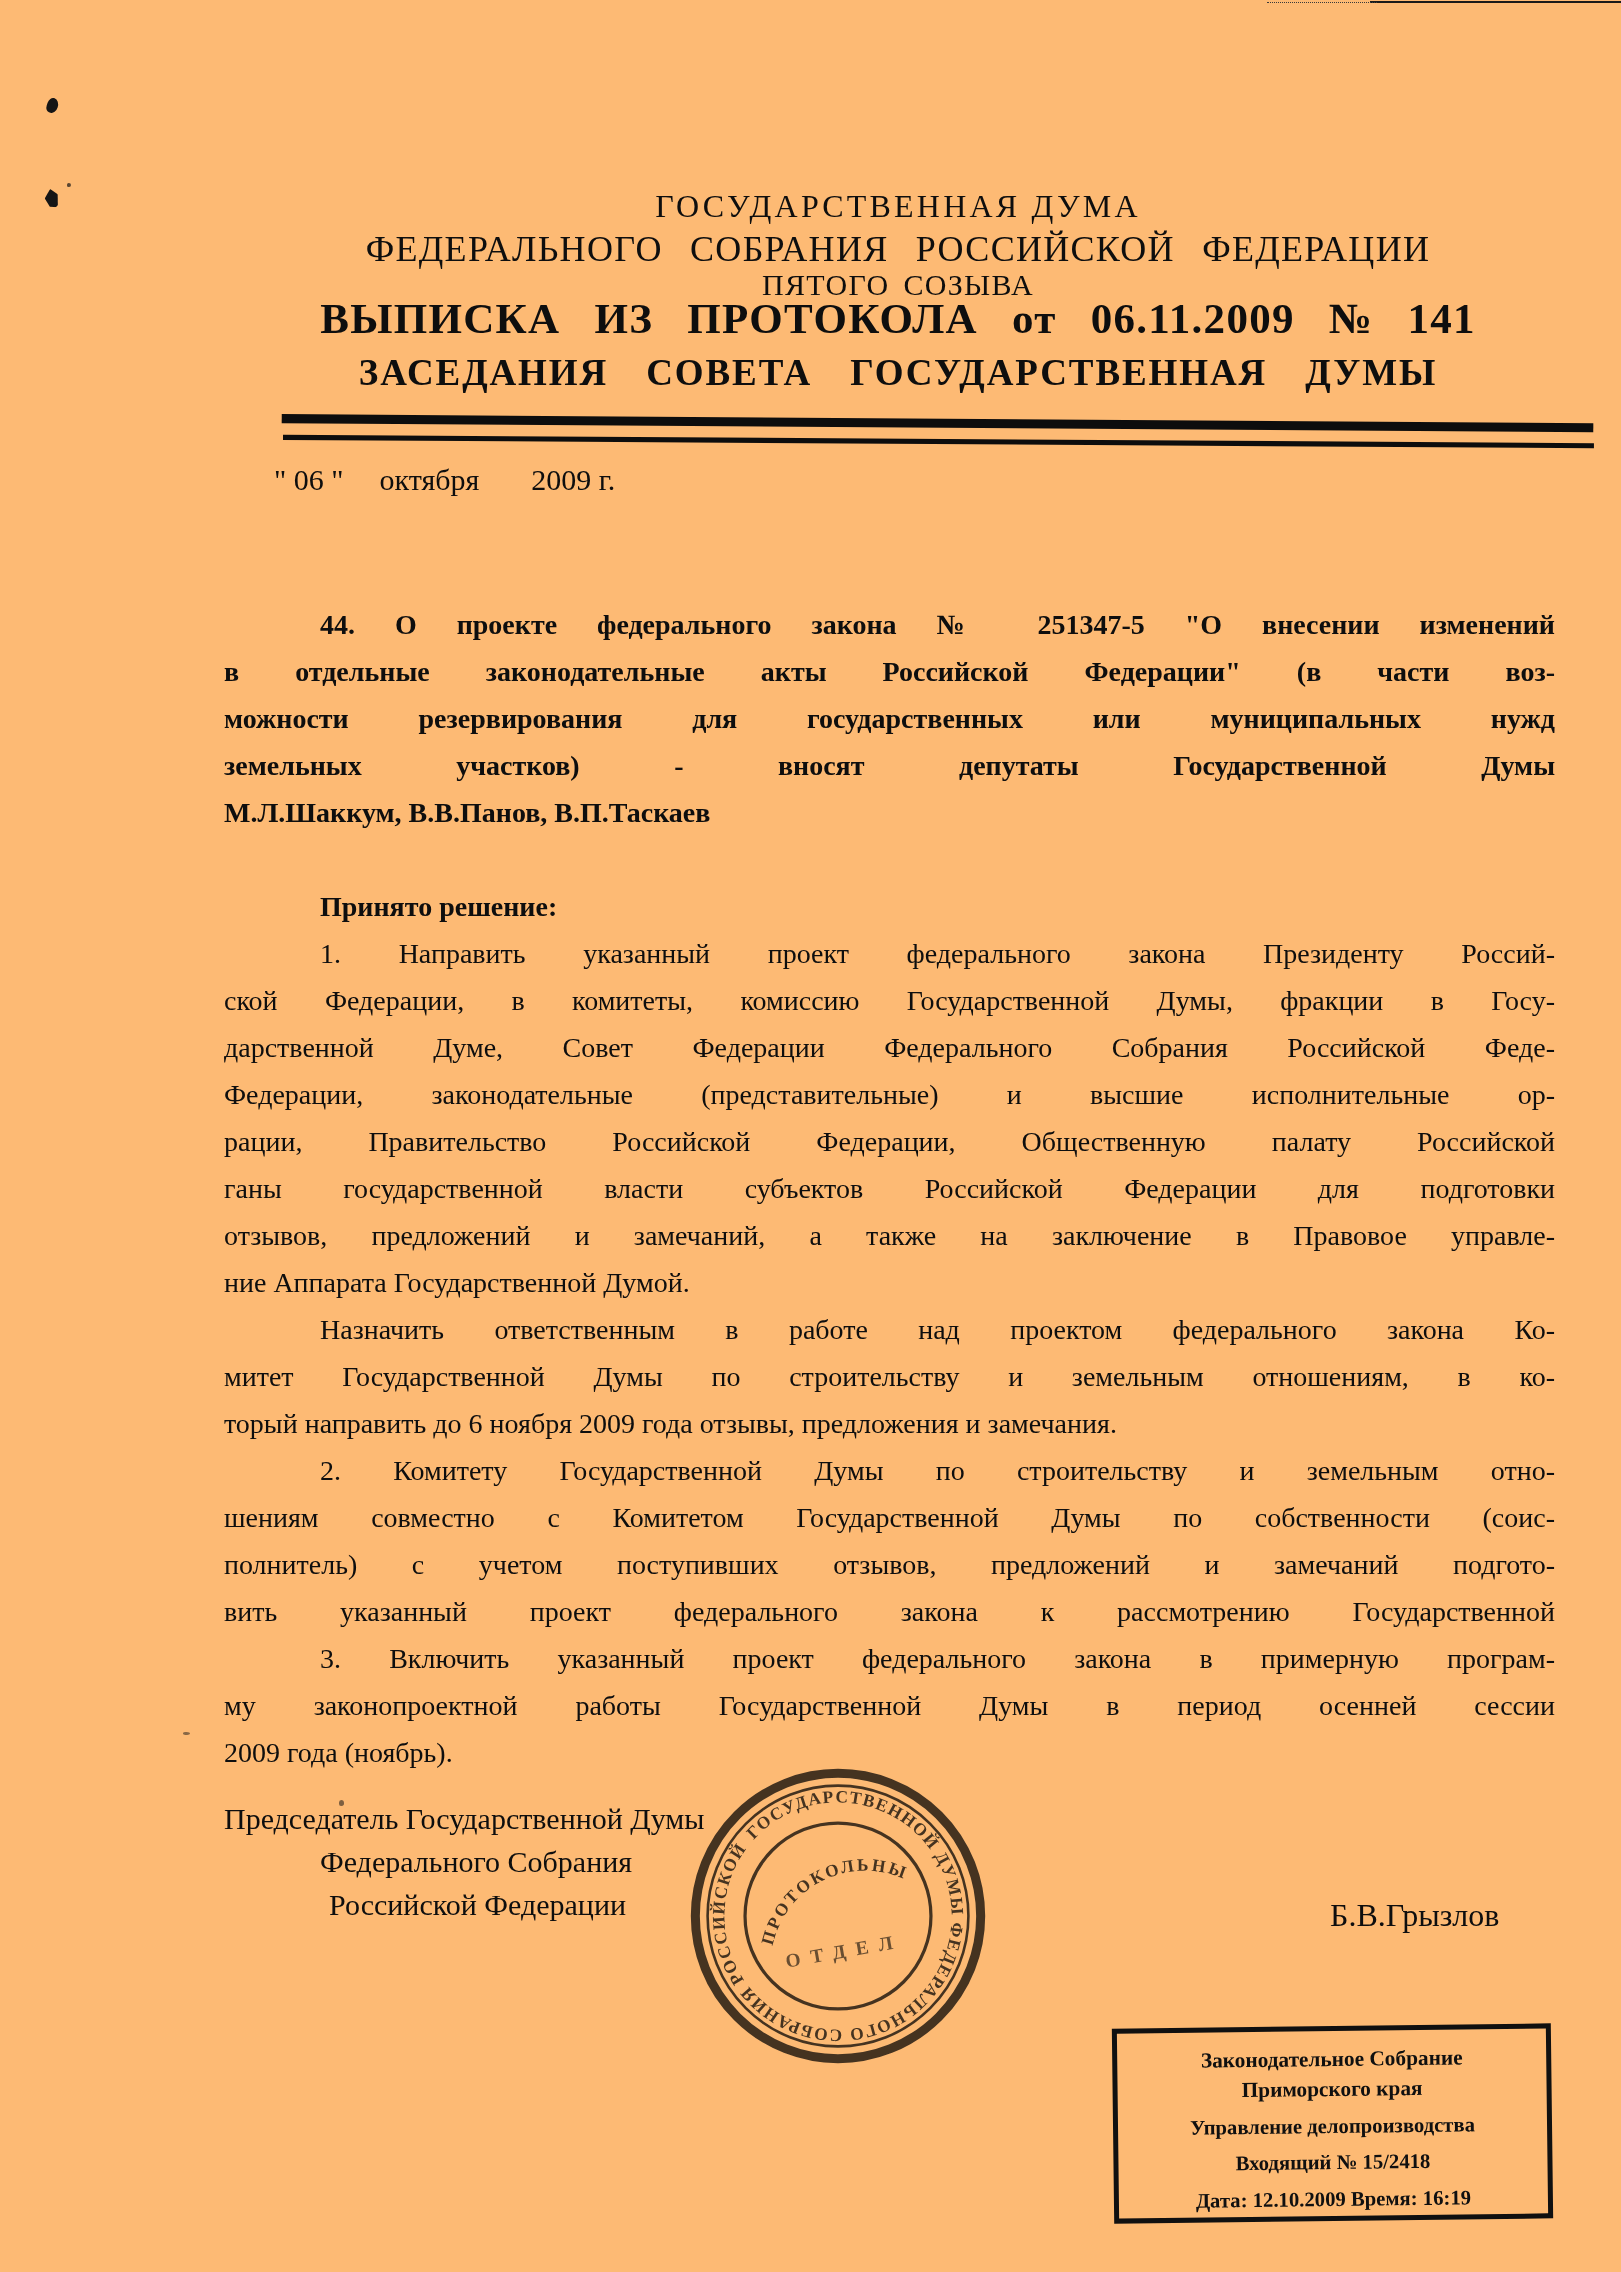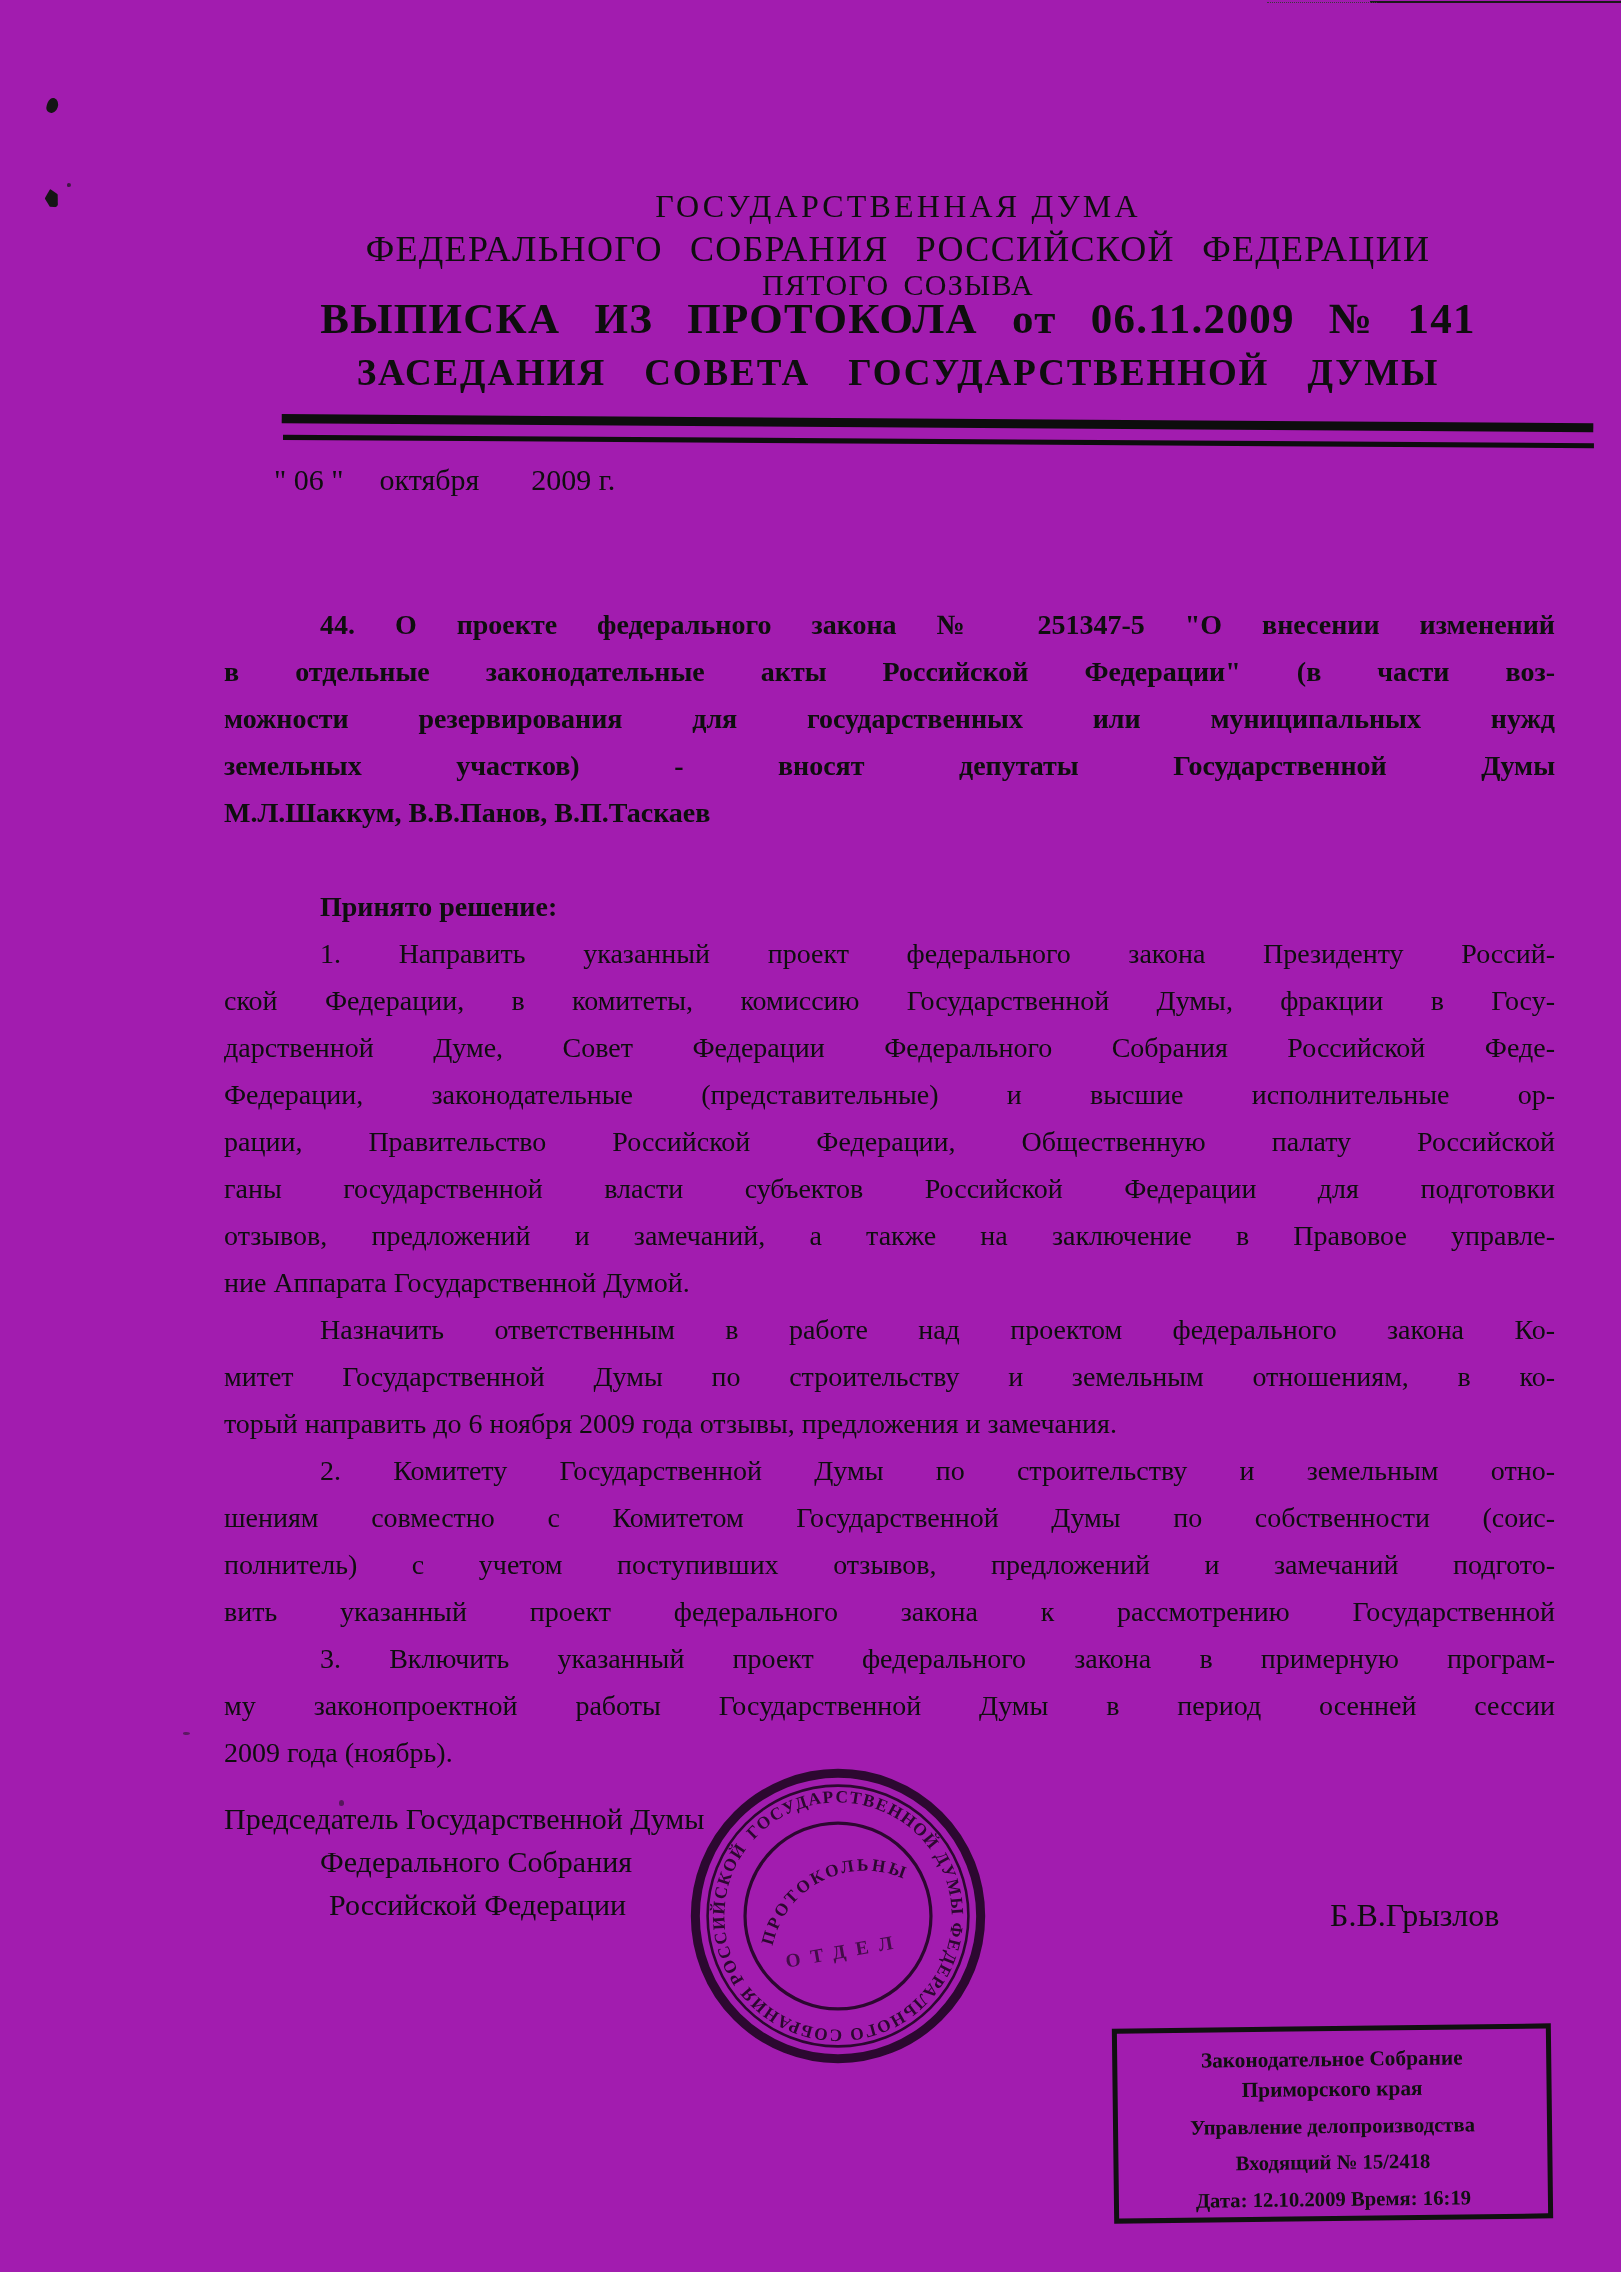--- a/index.html
+++ b/index.html
@@ -1,19 +1,19 @@
 <!DOCTYPE html>
 <html style="font-size:10.3px"><head>
 <meta charset="utf-8">
 <style>
   html,body{margin:0;padding:0;background:#e8e8e4;}
   .page{
     position:relative;
     width:1622px;height:2273px;
-    background:#a21caf;
+    background:#fdba74;
     overflow:hidden;
     font-family:"Liberation Serif","DejaVu Serif",serif;
     color:#0e0e0e;
   }
   
   .top-artifact{position:absolute;top:1.3px;left:1370px;width:251px;height:0;
     border-top:2.6px solid #1a1a1a;}
   .top-artifact-dashes{position:absolute;top:1.9px;left:1267px;width:110px;height:0;
     border-top:1.9px dotted #3a3a3a;}
   .speck{position:absolute;background:#151515;border-radius:45% 55% 50% 40%;}
@@ -74,21 +74,21 @@
   <div class="speck s1"></div>
   <div class="speck s2"></div>
   <div class="speck s3"></div>
   <div class="speck s4"></div>
   <div class="speck s5"></div>
 
   <div class="hdr h1">ГОСУДАРСТВЕННАЯ ДУМА</div>
   <div class="hdr h2">ФЕДЕРАЛЬНОГО  СОБРАНИЯ  РОССИЙСКОЙ  ФЕДЕРАЦИИ</div>
   <div class="hdr h3">ПЯТОГО СОЗЫВА</div>
   <div class="hdr t1">ВЫПИСКА ИЗ ПРОТОКОЛА  от  06.11.2009   № 141</div>
-  <div class="hdr t2">ЗАСЕДАНИЯ  СОВЕТА  ГОСУДАРСТВЕННОЙ  ДУМЫ</div>
+  <div class="hdr t2">ЗАСЕДАНИЯ  СОВЕТА  ГОСУДАРСТВЕННАЯ  ДУМЫ</div>
 
   <svg class="rules" width="1622" height="71" viewBox="0 0 2510 110">
     <line x1="435" y1="18" x2="2467" y2="32" stroke="#0d0d0d" stroke-width="14"></line>
     <line x1="437" y1="47" x2="2468" y2="60" stroke="#0d0d0d" stroke-width="8"></line>
   </svg>
   <style>.rules{top:407px;}</style>
 
   <div class="dateline">
     <span class="d">" 06 "</span><span class="m">октября</span><span class="y">2009 г.</span>
   </div>

